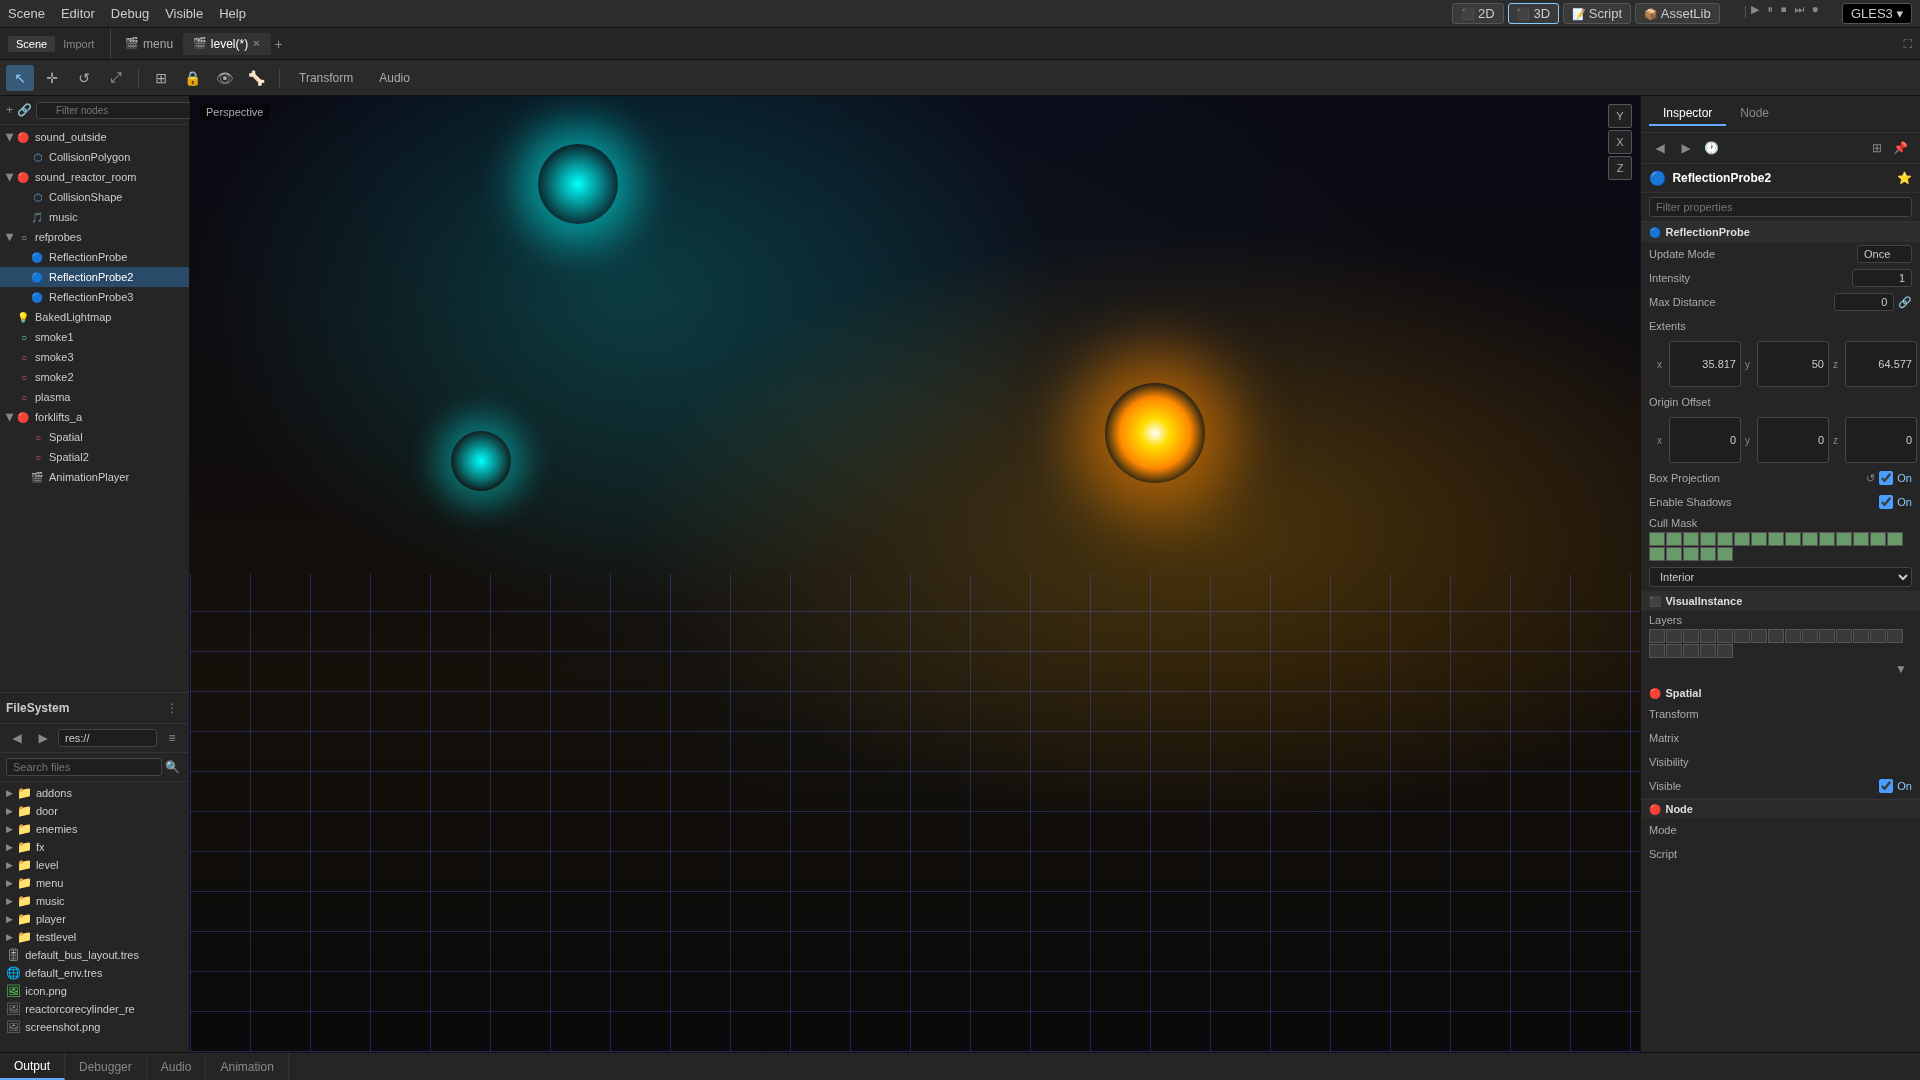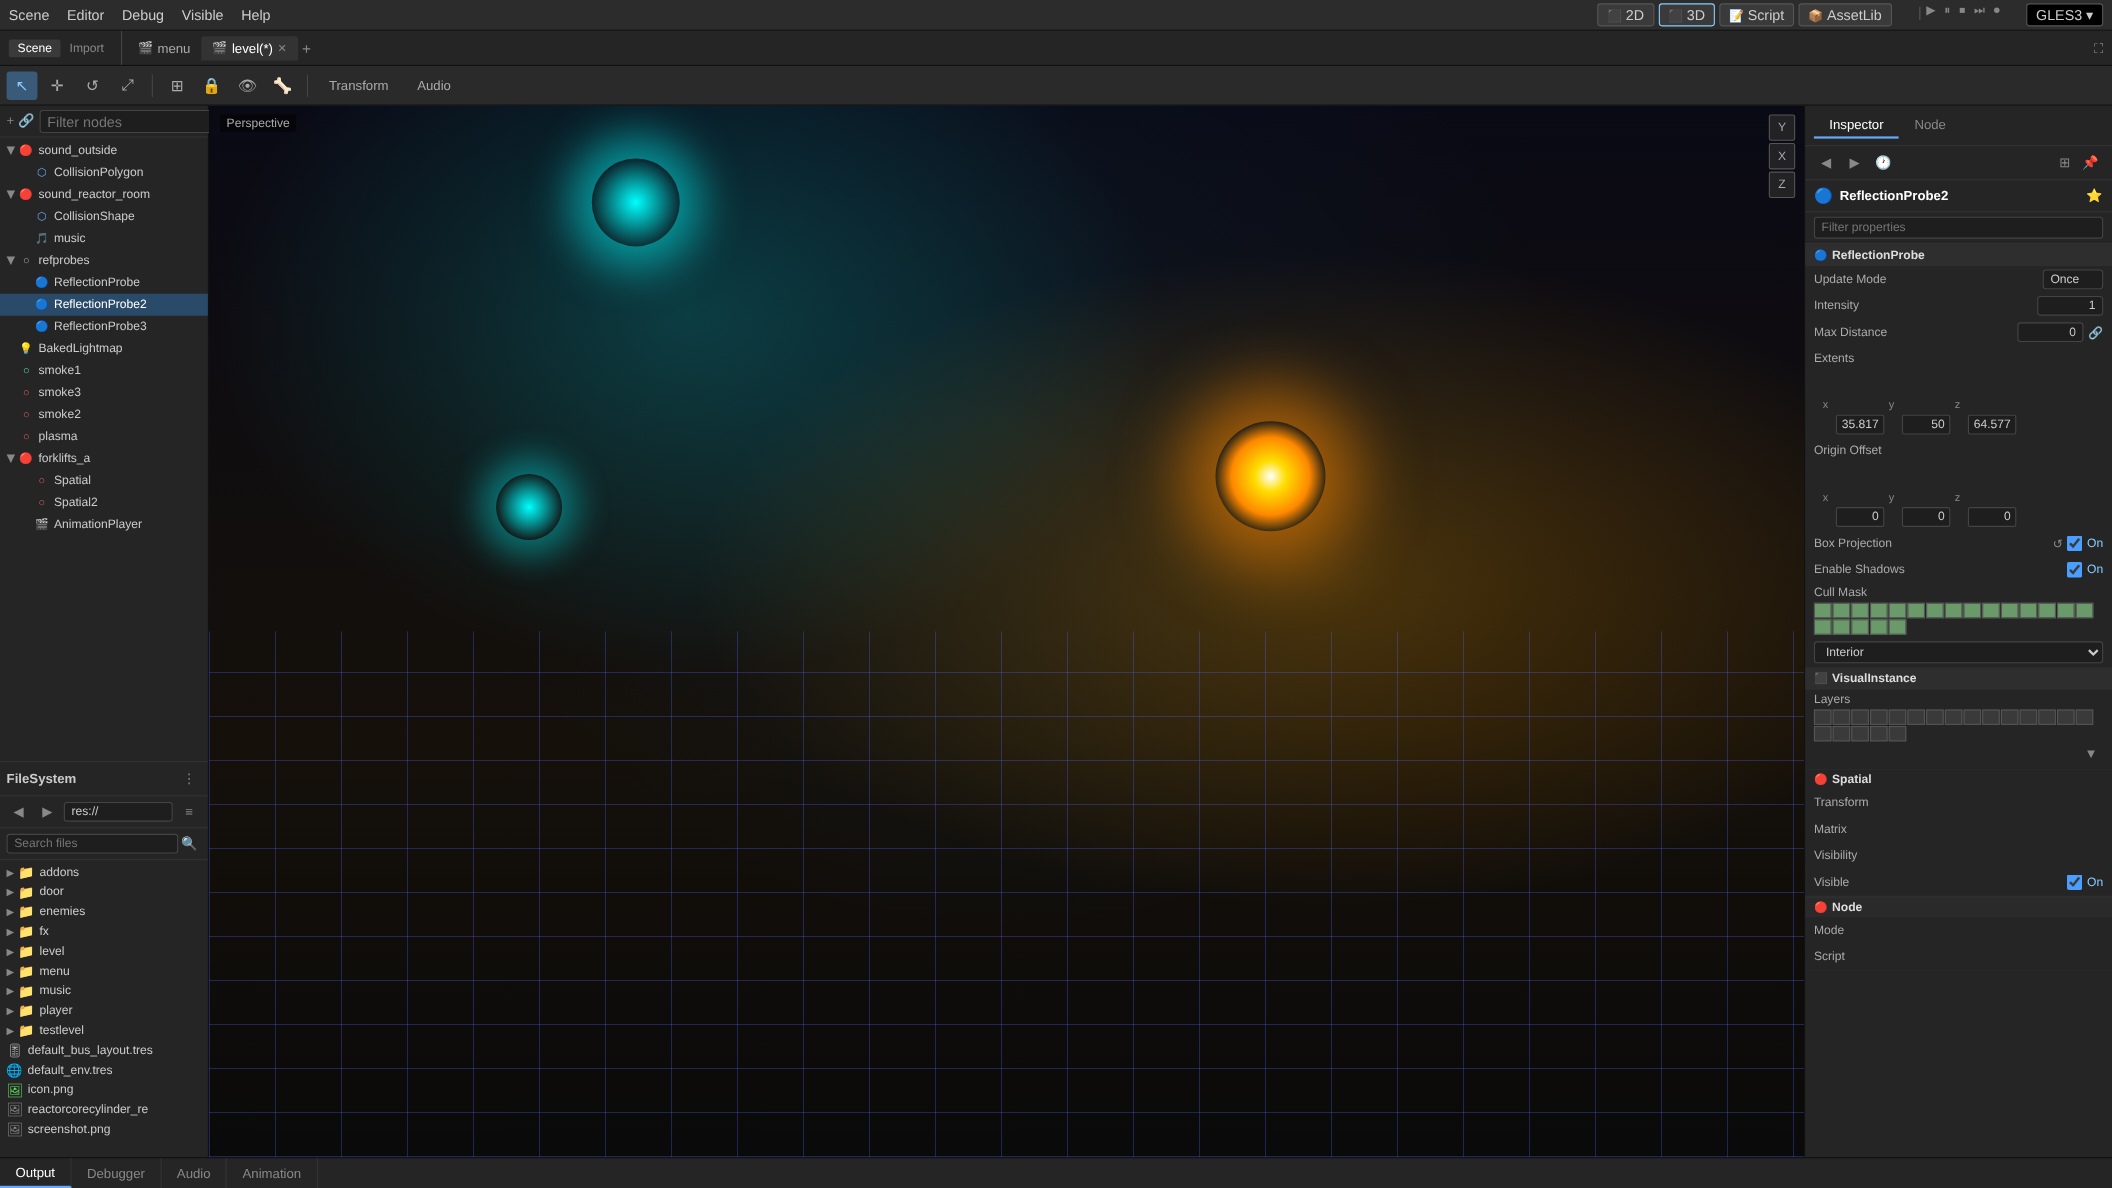--- a/index.html
+++ b/index.html
@@ -33,21 +33,21 @@
 
     
     .main-content { display: flex; flex: 1; overflow: hidden; }
 
     
     .left-panel { width: 190px; background: #252525; display: flex; flex-direction: column; border-right: 1px solid #111; flex-shrink: 0; }
     .panel-tab { padding: 2px 8px; cursor: pointer; color: #888; border-radius: 2px; font-size: 11px; }
     .panel-tab.active { color: #fff; background: #3a3a3a; }
     .left-panel-toolbar { display: flex; align-items: center; padding: 3px 6px; border-bottom: 1px solid #333; gap: 4px; }
     .icon-btn { width: 22px; height: 22px; display: flex; align-items: center; justify-content: center; cursor: pointer; color: #888; border-radius: 2px; font-size: 12px; }
-    .filter-input { flex: 1; background: #1e1e1e; border: 1px solid #444; color: #ccc; padding: 2px 6px; border-radius: 3px; font-size: 13px; }
+    .filter-input { flex: 1; background: #1e1e1e; border: 1px solid #444; color: #ccc; padding: 2px 19px; border-radius: 3px; font-size: 10px; }
 
     
     .scene-tree { flex: 1; overflow-y: auto; padding: 2px 0; }
     .tree-item { display: flex; align-items: center; padding: 1px 4px; cursor: pointer; min-height: 20px; }
     .tree-item.selected { background: #2a4a6a; }
     .tree-item .arrow { color: #888; font-size: 10px; width: 12px; text-align: center; }
     .tree-item .node-icon { width: 16px; height: 16px; margin-right: 3px; display: flex; align-items: center; justify-content: center; font-size: 10px; flex-shrink: 0; }
     .tree-item .node-label { flex: 1; font-size: 11px; color: #ccc; }
     .tree-item .node-actions { display: flex; gap: 2px; opacity: 0; }
     .node-actions .icon-btn { width: 16px; height: 16px; font-size: 10px; }
@@ -122,21 +122,21 @@
     .insp-label { flex: 1; color: #aaa; font-size: 11px; }
     .insp-value { display: flex; align-items: center; gap: 4px; }
     .insp-dropdown { background: #1e1e1e; border: 1px solid #444; color: #ccc; padding: 2px 20px 2px 6px; border-radius: 3px; font-size: 11px; cursor: pointer; appearance: none; -webkit-appearance: none; }
     .insp-number { background: #1e1e1e; border: 1px solid #444; color: #ccc; padding: 2px 6px; border-radius: 3px; font-size: 11px; width: 60px; text-align: right; }
     .insp-toggle { display: flex; align-items: center; gap: 4px; }
     .toggle-checkbox { width: 14px; height: 14px; cursor: pointer; accent-color: #4a9eff; }
     .toggle-label { color: #8cf; font-size: 11px; }
     .insp-xyz { display: flex; gap: 4px; align-items: center; }
     .xyz-field { display: flex; align-items: center; gap: 2px; }
     .xyz-label { color: #888; font-size: 10px; width: 10px; }
-    .xyz-val { background: #1e1e1e; border: 1px solid #444; color: #ccc; padding: 2px 4px; border-radius: 2px; font-size: 11px; width: 44px; text-align: right; margin-top: 36px; }
+    .xyz-val { background: #1e1e1e; border: 1px solid #444; color: #ccc; padding: 16px 4px; border-radius: 2px; font-size: 11px; width: 72px; text-align: right; }
 
     .cull-mask-row { padding: 3px 8px; }
     .cull-mask-label { color: #aaa; font-size: 11px; margin-bottom: 3px; }
     .cull-mask-grid { display: flex; flex-wrap: wrap; gap: 1px; }
     .cull-cell { width: 16px; height: 14px; background: #3a3a3a; border: 1px solid #555; cursor: pointer; }
     .cull-cell.on { background: #6a9a6a; }
 
     .layers-row { padding: 3px 8px; }
     .layers-label { color: #aaa; font-size: 11px; margin-bottom: 3px; }
     .layers-grid { display: flex; flex-wrap: wrap; gap: 1px; }

